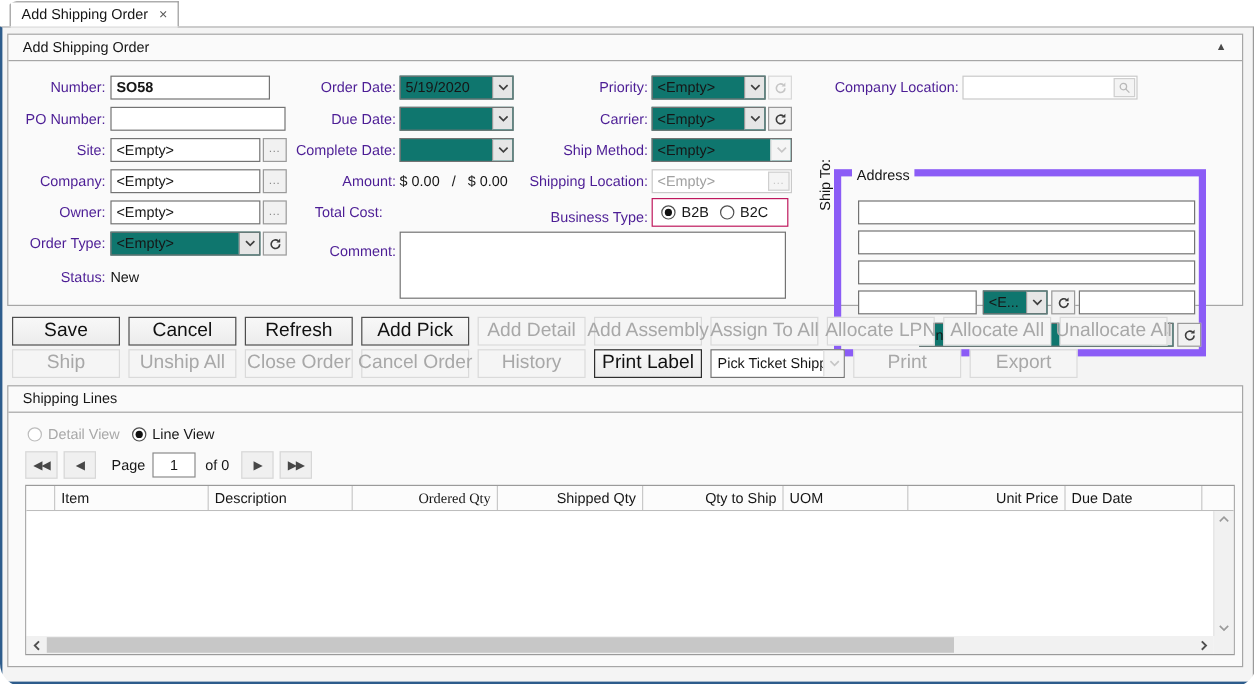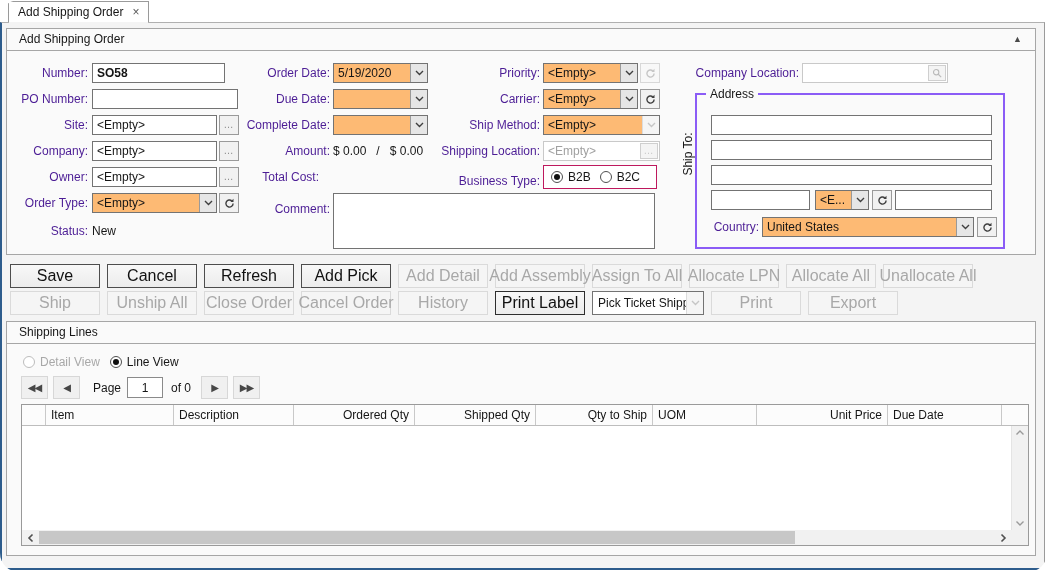--- a/index.html
+++ b/index.html
@@ -18,36 +18,36 @@
   .panel{position:absolute;box-sizing:border-box;border:1px solid #a6a6a6;background:#fafafa;}
   .panel-h{position:relative;height:21px;line-height:21px;border-bottom:1px solid #a6a6a6;padding-left:12px;font-size:12px;color:#161616;}
   .collapse{position:absolute;right:13px;top:0;font-size:9px;color:#4a4a4a;line-height:21px;cursor:default;}
 
   .lbl{position:absolute;height:20px;line-height:20px;text-align:right;color:#4c1d95;white-space:nowrap;}
   .vtext{position:absolute;height:20px;line-height:20px;color:#161616;white-space:pre;}
   .inp{position:absolute;box-sizing:border-box;height:20px;border:1px solid #737373;background:#fff;font:12px "Liberation Sans",sans-serif;padding:0 4px;color:#161616;outline:none;}
   .fieldbox{position:absolute;box-sizing:border-box;height:20px;border:1px solid #737373;background:#fff;line-height:18px;padding:0 4px;color:#161616;overflow:hidden;white-space:nowrap;}
   .fieldbox.dis{border-color:#c9c9c9;color:#a0a0a0;}
   .inbtn{position:absolute;right:1px;top:1px;width:18px;height:16px;box-sizing:border-box;border:1px solid #cfcfcf;background:#f4f4f4;display:flex;align-items:center;justify-content:center;color:#b9b9b9;}
-  .combo{position:absolute;box-sizing:border-box;height:20px;border:1px solid #737373;background:#fdba74;display:flex;align-items:stretch;overflow:hidden;}
+  .combo{position:absolute;box-sizing:border-box;height:20px;border:1px solid #737373;background:#0f766e;display:flex;align-items:stretch;overflow:hidden;}
   .combo .cval{flex:1;font-size:12px;line-height:18px;padding:0 4px;color:#161616;white-space:nowrap;overflow:hidden;}
   .chev{width:16px;background:#e6e6e6;border-left:1px solid #9a9a9a;display:flex;align-items:center;justify-content:center;color:#3f3f3f;}
   .chev.dis{background:#f5f5f5;border-left-color:#dcdcdc;color:#c6c6c6;}
   .sqbtn{position:absolute;box-sizing:border-box;width:20px;height:20px;border:1px solid #9a9a9a;background:#f1f1f1;display:flex;align-items:center;justify-content:center;color:#3d3d3d;}
   .sqbtn.dis{border-color:#d8d8d8;background:#f8f8f8;color:#c6c6c6;}
   .ellip{font-size:10px;letter-spacing:1px;color:#8a8a8a;line-height:1;}
   .ta{position:absolute;box-sizing:border-box;border:1px solid #737373;background:#fff;resize:none;font:12px "Liberation Sans",sans-serif;outline:none;}
   .radio{display:inline-block;width:12px;height:12px;box-sizing:border-box;border:1px solid #4f4f4f;border-radius:50%;background:#fff;position:relative;flex:none;}
   .radio.sel::after{content:"";position:absolute;left:2px;top:2px;right:2px;bottom:2px;border-radius:50%;background:#101010;}
   .radio.dis{border-color:#bdbdbd;}
   .rlabel{font-size:12px;color:#161616;margin-left:5px;}
   .rlabel.dis{color:#a8a8a8;}
   .bizbox{position:absolute;box-sizing:border-box;border:1px solid #be185d;background:#fff;display:flex;align-items:center;padding-left:7px;}
   .shipto{position:absolute;transform:rotate(-90deg);color:#161616;white-space:nowrap;text-align:center;}
-  .addr{position:absolute;box-sizing:border-box;border:2px solid #8b5cf6;}
+  .addr{position:absolute;box-sizing:border-box;border:6px solid #8b5cf6;margin-top:48px;}
   .addr-legend{position:absolute;top:-8px;left:9px;background:#fafafa;padding:0 4px;font-size:12px;color:#161616;}
 
   
   .btnrow{position:absolute;left:8px;display:flex;gap:7px;height:24px;}
   .tbtn{width:90px;height:24px;box-sizing:border-box;border:1px solid #4d4d4d;background:linear-gradient(#f8f8f8,#ececec);display:flex;align-items:center;justify-content:center;font-size:16px;color:#111;cursor:default;white-space:nowrap;}
   .tbtn.dflt{border-color:#2e2e2e;}
   .tbtn.dis{border-color:#dadada;background:#f5f5f5;color:#a8a8a8;}
   .tcombo{width:112px;height:24px;box-sizing:border-box;border:1px solid #737373;background:#fff;display:flex;align-items:stretch;overflow:hidden;}
   .tcombo .cval{flex:1;line-height:22px;padding:0 5px;white-space:nowrap;overflow:hidden;color:#161616;}
 
@@ -346,21 +346,21 @@
         <div class="pbtn">
             <span>▶▶</span>
           </div>
       </div>
 
       <div class="grid">
         <div class="ghead">
           <div class="hcell" style="width:24px;"></div>
           <div class="hcell" style="width:128px;">Item</div>
           <div class="hcell" style="width:120px;">Description</div>
-          <div class="hcell num" style="width:121px;">Ordered Qty</div>
+          <div class="hcell num" style="width:121px;font-family:Liberation Serif, serif;">Ordered Qty</div>
           <div class="hcell num" style="width:121px;">Shipped Qty</div>
           <div class="hcell num" style="width:117px;">Qty to Ship</div>
           <div class="hcell" style="width:104px;">UOM</div>
           <div class="hcell num" style="width:131px;">Unit Price</div>
           <div class="hcell" style="width:114px;">Due Date</div>
           <div class="hcell hfill"></div>
         </div>
 
         <div class="gbody"></div>
 

